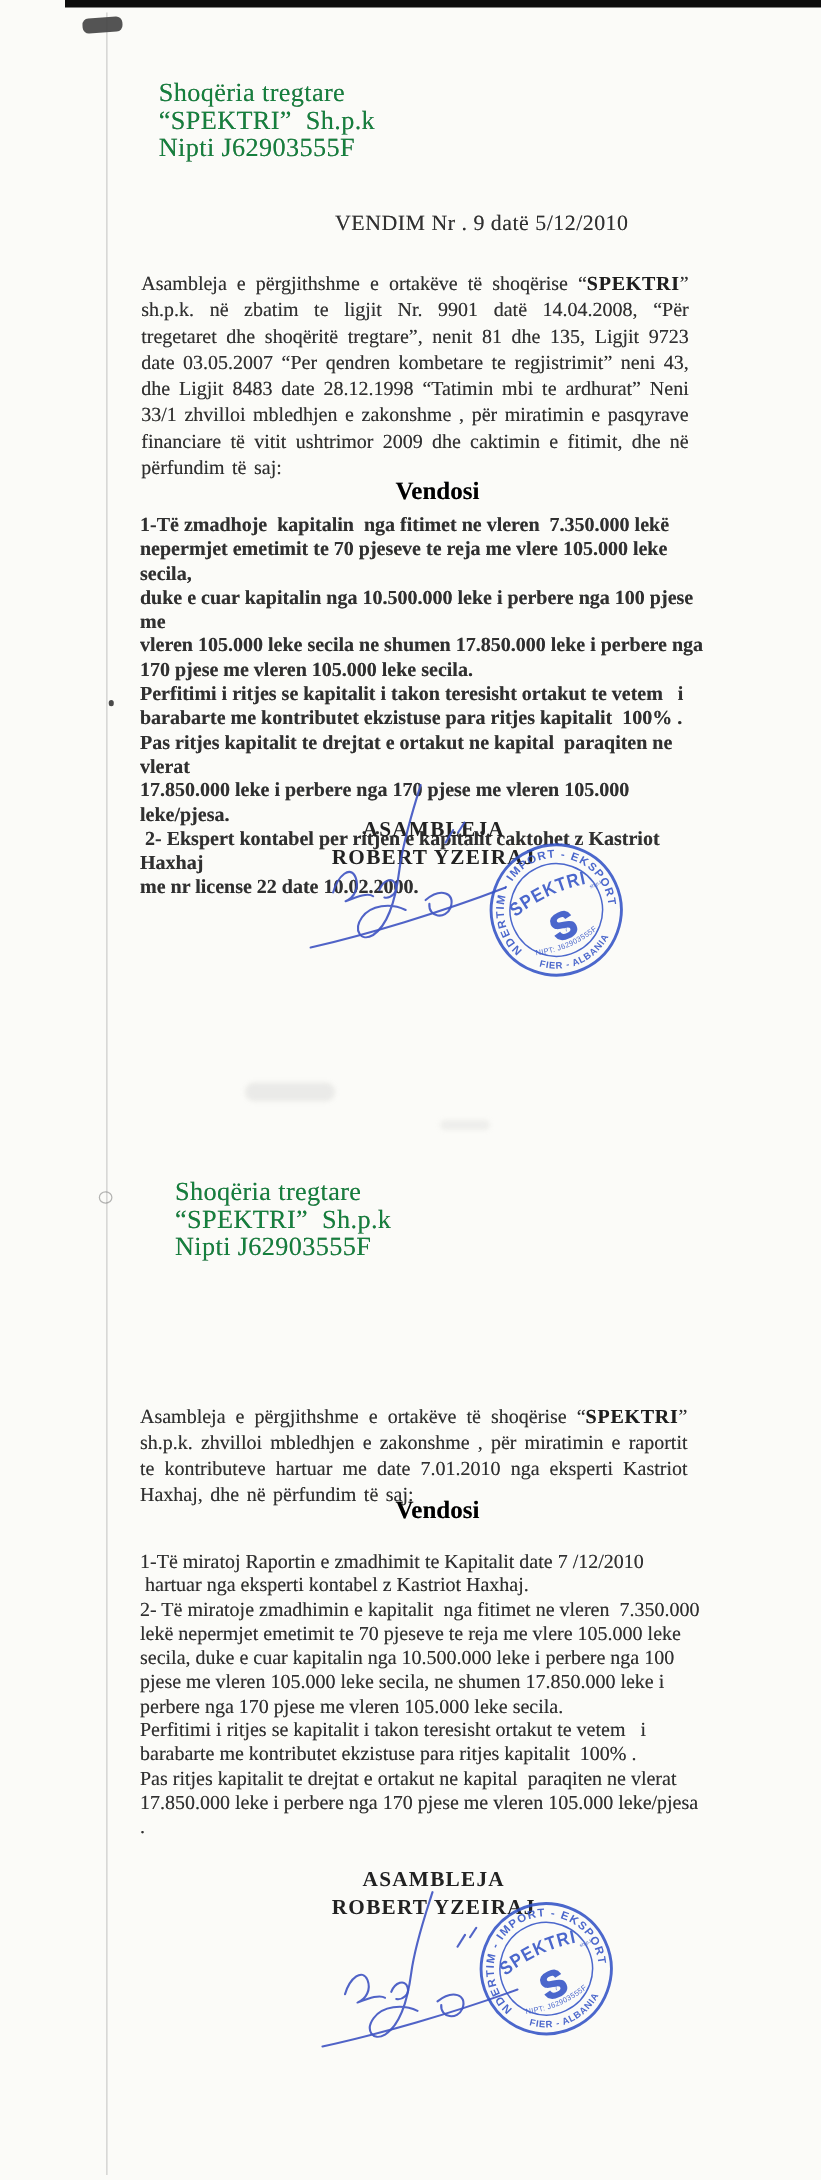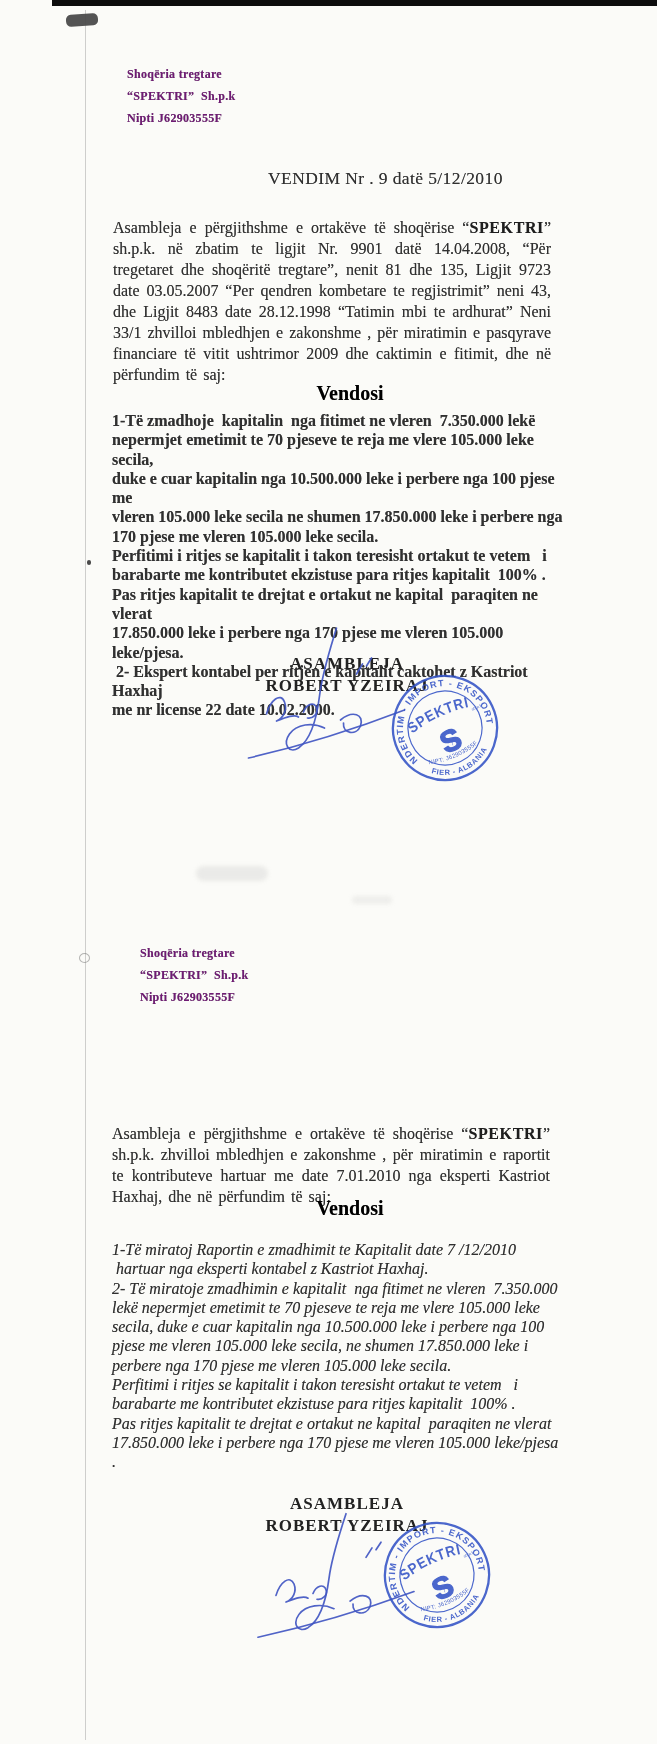--- a/index.html
+++ b/index.html
@@ -14,36 +14,36 @@
   
   .scan-topbar{left:52px;top:0;width:605px;height:6px;background:#0d0d0d;}
   .scan-blob{left:66px;top:14px;width:32px;height:12px;background:#2a2a2a;border-radius:5px;transform:rotate(-4deg);opacity:.8;}
   .scan-line{left:85px;top:10px;width:1px;height:1730px;background:rgba(70,70,70,.25);}
   .speck1{left:87px;top:560px;width:4px;height:5px;background:#4a4a4a;border-radius:2px;}
   .speck2{left:79px;top:953px;width:9px;height:8px;border:1px solid rgba(110,110,110,.5);border-radius:50%;}
   .smudge1{left:196px;top:866px;width:72px;height:15px;background:rgba(150,150,150,.16);border-radius:8px;filter:blur(2px);}
   .smudge2{left:352px;top:896px;width:40px;height:8px;background:rgba(160,160,160,.14);border-radius:6px;filter:blur(2px);}
 
   
-  .hdr{font-weight:bold;font-size:12px;line-height:22px;white-space:pre-wrap;letter-spacing:.3px;color:#701a75;}
+  .hdr{font-weight:normal;font-size:21px;line-height:22px;white-space:pre-wrap;letter-spacing:.3px;color:#15803d;}
   .p1-hdr{left:127px;top:63px;}
   .p2-hdr{left:140px;top:942px;}
   .title{font-size:17.5px;letter-spacing:.4px;}
   .p1-title{left:268px;top:168px;}
   .p2-title{left:268px;top:1034px;}
   .intro{width:438px;text-align:justify;font-size:16px;line-height:21px;word-spacing:2px;}
   .p1-intro{left:113px;top:201px;}
   .p2-intro{left:112px;top:1107px;}
   .intro b{letter-spacing:.6px;color:#1e1e1e;}
   .vendosi{width:140px;text-align:center;font-weight:bold;font-size:20px;color:#000000;}
   .p1-vendosi{left:280px;top:382px;}
   .p2-vendosi{left:280px;top:1197px;}
   .bodylines{width:452px;font-size:16px;line-height:19.3px;white-space:pre-wrap;}
   .p1-body{left:112px;top:411px;font-weight:bold;}
-  .p2-body{left:112px;top:1240px;font-style:italic;}
+  .p2-body{left:112px;top:1240px;}
   .signer{width:220px;text-align:center;font-weight:bold;font-size:17px;letter-spacing:1px;color:#222;}
   .p1-role{left:237px;top:654px;}
   .p1-name{left:237px;top:676px;}
   .p2-role{left:237px;top:1494px;}
   .p2-name{left:237px;top:1516px;}
 
   
   .sig{overflow:visible;}
   .sig path{fill:none;stroke:var(--signature-blue,#4156c2);stroke-width:1.7;stroke-linecap:round;stroke-linejoin:round;opacity:.92;}
   .sig1{left:238px;top:622px;}

